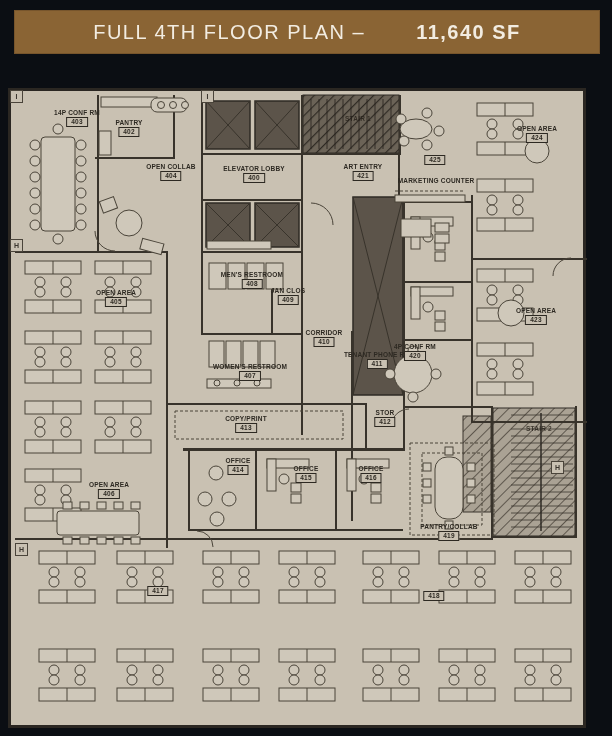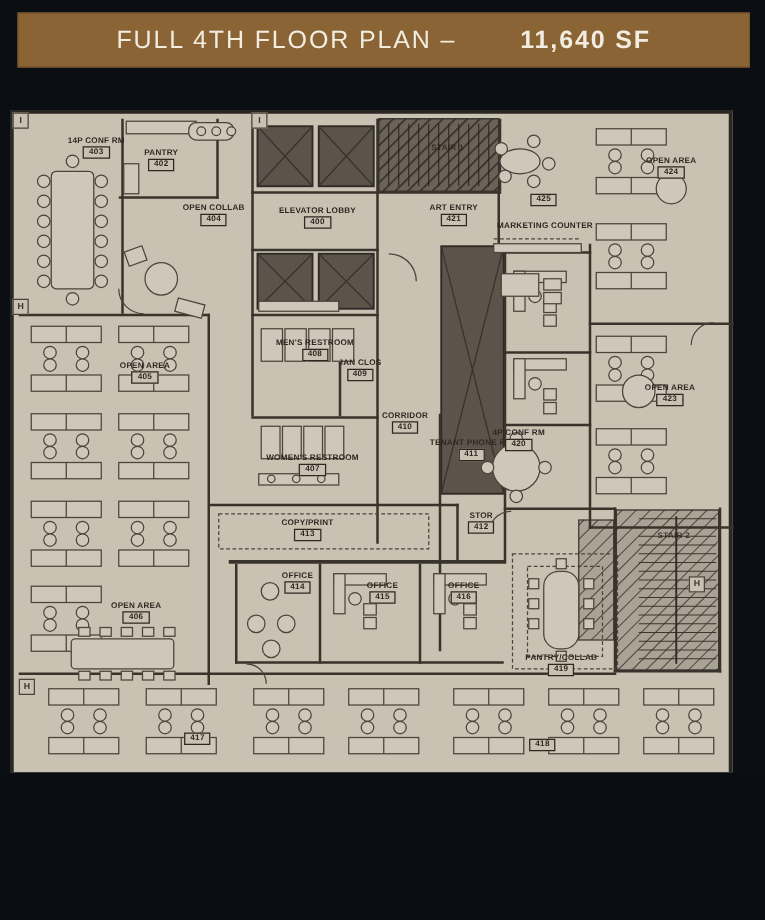--- a/index.html
+++ b/index.html
@@ -1,16 +1,16 @@
 <!DOCTYPE html>
 <html><head>
 <meta charset="utf-8">
 <style>
   html,body{margin:0;padding:0;background:#0a0d12;}
-  #stage{position:relative;width:612px;height:618px;background:#0b0e13;overflow:hidden;
+  #stage{position:relative;width:612px;height:736px;background:#0b0e13;overflow:hidden;
          font-family:"Liberation Sans",sans-serif;}
   
   #titlebar{position:absolute;left:14px;top:10px;width:584px;height:42px;background:#8a6434;
             border:1px solid #77552c;display:flex;align-items:center;justify-content:center;
             color:#f2ece1;font-size:20px;letter-spacing:1.5px;}
   #titlebar .t-pre{font-weight:400;margin-right:9px;}
   #titlebar .t-bold{font-weight:700;margin-left:42px;}
   
   #plan{position:absolute;left:8px;top:88px;width:578px;height:640px;background:#c9c1b2;
         border:3px solid #2b2722;box-sizing:border-box;}

